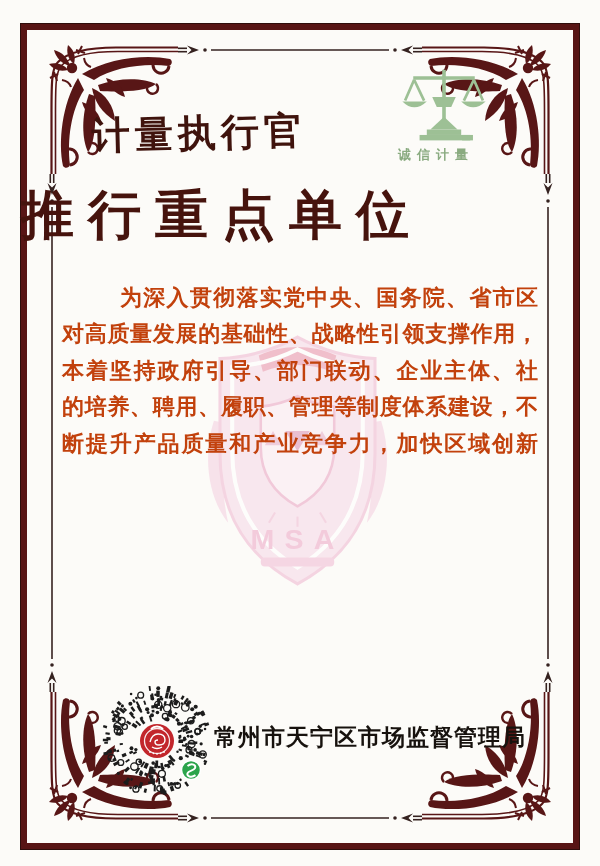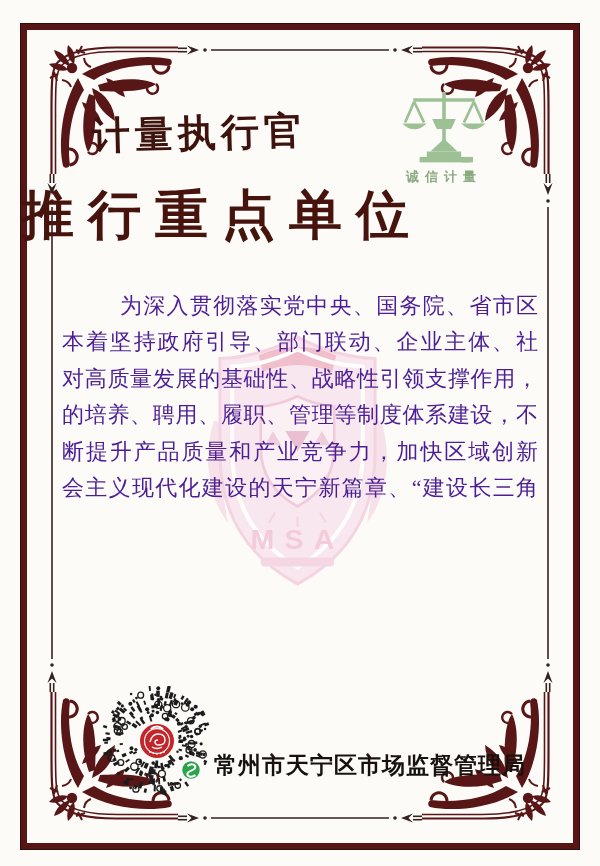--- a/index.html
+++ b/index.html
@@ -22,47 +22,47 @@
   .edge.top{left:178px;top:44px;width:244px;height:12px;}
   .edge.bottom{left:178px;top:812px;width:244px;height:12px;}
   .edge.left{left:46px;top:174px;width:12px;height:518px;}
   .edge.right{left:542px;top:174px;width:12px;height:518px;}
   
   .script-label{
     position:absolute;left:92px;top:108px;
     font-size:38px;font-weight:bold;color:#3f130d;
     letter-spacing:5px;transform:rotate(-1.5deg);white-space:nowrap;
   }
-  .emblem{position:absolute;left:398px;top:90px;width:92px;text-align:center;}
+  .emblem{position:absolute;left:398px;top:68px;width:92px;text-align:left;}
   .emblem svg{display:block;margin:0 auto;}
   .emblem-caption{
     margin-top:2px;font-size:13px;font-weight:bold;color:#8aab80;
     letter-spacing:6px;white-space:nowrap;
   }
   .main-title{
     position:absolute;left:7px;top:180px;width:600px;
     text-align:left;font-size:53px;font-weight:bold;color:#46130d;
     letter-spacing:14px;padding-left:14px;box-sizing:border-box;white-space:nowrap;
   }
   
   .body-text{
     position:absolute;left:62px;top:280px;width:476px;
-    font-size:22px;font-weight:normal;color:#4c1d95;z-index:3;margin-top:8px;
+    font-size:22px;font-weight:bold;color:#c2410c;z-index:3;
   }
   .body-line{
     height:36.4px;line-height:36.4px;white-space:nowrap;
     text-align:justify;text-align-last:justify;text-justify:inter-character;
   }
   .body-line.indent{text-indent:58px;}
   
   .watermark{position:absolute;left:195px;top:333px;opacity:.5;z-index:1;}
   
   .qr-seal{position:absolute;left:102px;top:686px;width:110px;height:112px;}
   .issuer{
-    position:absolute;left:212px;top:750px;width:316px;
+    position:absolute;left:212px;top:722px;width:316px;
     font-size:23px;font-weight:bold;color:#17120e;letter-spacing:1px;
     text-align:center;white-space:nowrap;z-index:3;
   }
   .flourish{fill:#581616;}
   .flourish-line{fill:none;stroke:#581616;}
   .edgeink{stroke:#352220;fill:#352220;}
 </style>
 </head>
 <body>
 
@@ -272,25 +272,24 @@
       <rect x="19" y="74" width="56" height="6" fill="#9dc095"></rect>
       <rect x="66" y="74" width="12" height="6" fill="#9dc095"></rect>
     </svg>
     <div class="emblem-caption">诚信计量</div>
   </div>
 
   <div class="main-title">推行重点单位</div>
 
   <div class="body-text">
     <div class="body-line indent">为深入贯彻落实党中央、国务院、省市区</div>
+    <div class="body-line">对高质量发展的基础性、战略性引领支撑作用，</div>
     <div class="body-line">本着坚持政府引导、部门联动、企业主体、社</div>
-    <div class="body-line">对高质量发展的基础性、战略性引领支撑作用，</div>
     <div class="body-line">的培养、聘用、履职、管理等制度体系建设，不</div>
     <div class="body-line">断提升产品质量和产业竞争力，加快区域创新</div>
-    <div class="body-line">会主义现代化建设的天宁新篇章、“建设长三角</div>
   </div>
 
   <svg class="qr-seal" viewBox="0 0 110 112">
     <g id="qr-dot-field">
         <circle cx="19.750824393884677" cy="34.95066517954851" r="3.4384586811065674" fill="none" stroke="#1c1c1c" stroke-width="1.3"></circle>
         <rect x="54.851919267859735" y="8.28768880146139" width="2.0580997824668885" height="2.425683754682541" transform="rotate(361.1093298414739 55.880969159093176 9.500530678802662)" fill="#1c1c1c"></rect>
         <circle cx="59.91787238119172" cy="87.8025214279223" r="3.4524838447570803" fill="none" stroke="#1c1c1c" stroke-width="1.3"></circle>
         <rect x="37.11589551723994" y="20.45680910328077" width="1.9777724981307985" height="6.337509912252426" transform="rotate(331.69750272787735 38.104781766305344 23.625564059406983)" fill="#1c1c1c"></rect>
         <rect x="83.02764645147111" y="11.726460821927125" width="2.2780044198036196" height="6.071261572837829" transform="rotate(395.93677492696213 84.16664866137292 14.76209160834604)" fill="#1c1c1c"></rect>
         <circle cx="100.73142389065055" cy="68.43869750117626" r="3.5660152435302734" fill="none" stroke="#1c1c1c" stroke-width="1.3"></circle>

